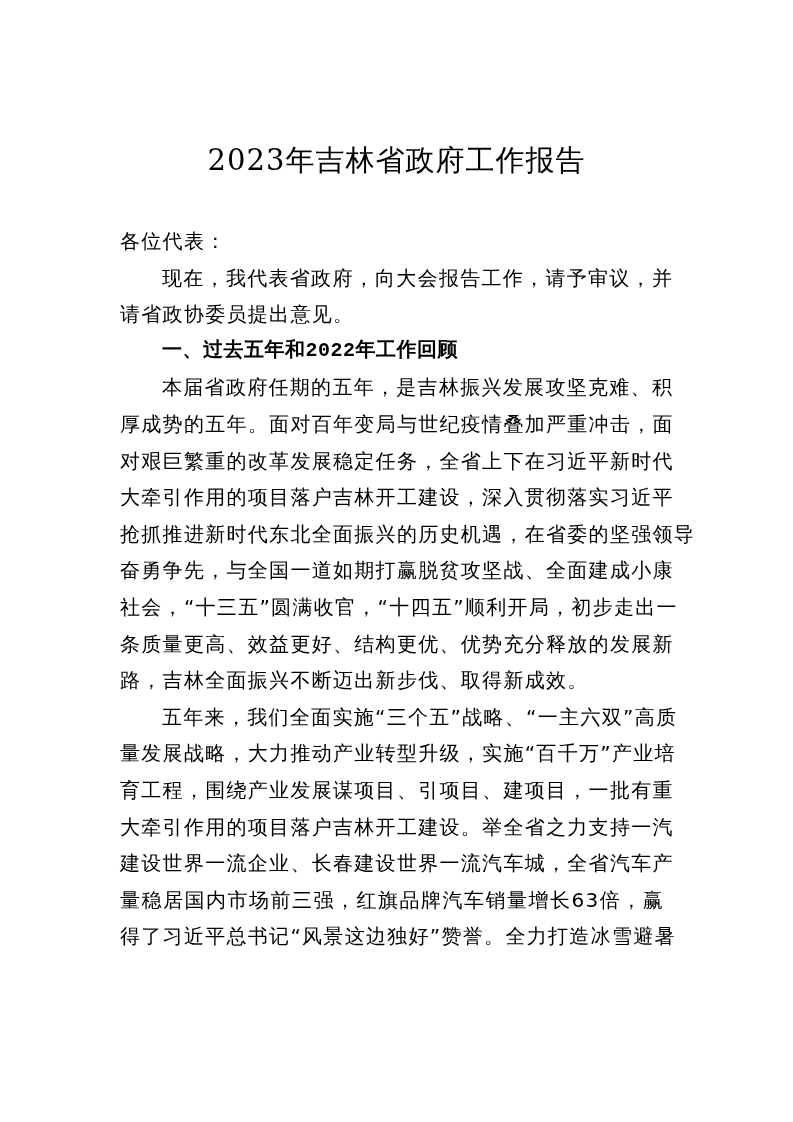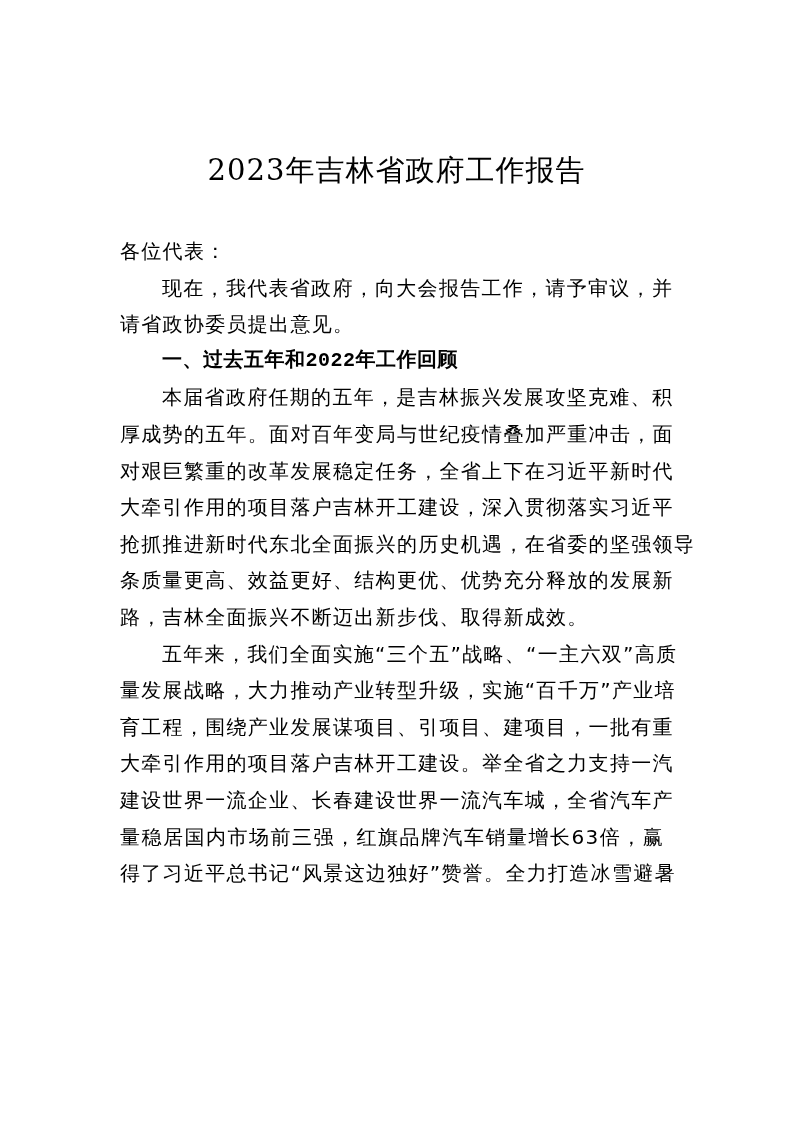--- a/index.html
+++ b/index.html
@@ -1,17 +1,17 @@
 <!DOCTYPE html>
 <html><head>
 <meta charset="utf-8">
 <style>
   html, body { margin: 0; padding: 0; background: #ffffff; }
   body { width: 793px; height: 1122px; position: relative; overflow: hidden; color: #000; }
-  .page { position: absolute; left: 0; top: 14px; width: 793px; height: 832px; background: #fff; }
+  .page { position: absolute; left: 0; top: 4px; width: 793px; height: 832px; background: #fff; }
   .title {
     position: absolute; left: 0; width: 793px; top: 136px; text-align: center;
     font-family: "DejaVu Serif", "Liberation Serif", serif; font-size: 29px; letter-spacing: 1px;
     line-height: 40px; margin: 0; font-weight: normal;
   }
   .body {
     position: absolute; left: 120px; top: 219px; width: 544px;
     font-family: "DejaVu Sans", "Liberation Sans", sans-serif; font-size: 20px;
     line-height: 36.6px; letter-spacing: 1.3px; color: #000000;
   }
@@ -32,20 +32,22 @@
     <span class="line indent justify">现在，我代表省政府，向大会报告工作，请予审议，并</span>
     <span class="line">请省政协委员提出意见。</span>
 
     <span class="line heading">一、过去五年和2022年工作回顾</span>
 
     <span class="line indent justify">本届省政府任期的五年，是吉林振兴发展攻坚克难、积</span>
     <span class="line justify">厚成势的五年。面对百年变局与世纪疫情叠加严重冲击，面</span>
     <span class="line justify">对艰巨繁重的改革发展稳定任务，全省上下在习近平新时代</span>
     <span class="line justify">大牵引作用的项目落户吉林开工建设，深入贯彻落实习近平</span>
     <span class="line justify">抢抓推进新时代东北全面振兴的历史机遇，在省委的坚强领导</span>
+    <span class="line justify">奋勇争先，与全国一道如期打赢脱贫攻坚战、全面建成小康</span>
+    <span class="line justify">社会，“十三五”圆满收官，“十四五”顺利开局，初步走出一</span>
     <span class="line justify">条质量更高、效益更好、结构更优、优势充分释放的发展新</span>
     <span class="line">路，吉林全面振兴不断迈出新步伐、取得新成效。</span>
 
     <span class="line indent justify">五年来，我们全面实施“三个五”战略、“一主六双”高质</span>
     <span class="line justify">量发展战略，大力推动产业转型升级，实施“百千万”产业培</span>
     <span class="line justify">育工程，围绕产业发展谋项目、引项目、建项目，一批有重</span>
     <span class="line justify">大牵引作用的项目落户吉林开工建设。举全省之力支持一汽</span>
     <span class="line justify">建设世界一流企业、长春建设世界一流汽车城，全省汽车产</span>
     <span class="line justify">量稳居国内市场前三强，红旗品牌汽车销量增长63倍，赢</span>
     <span class="line justify">得了习近平总书记“风景这边独好”赞誉。全力打造冰雪避暑</span>

